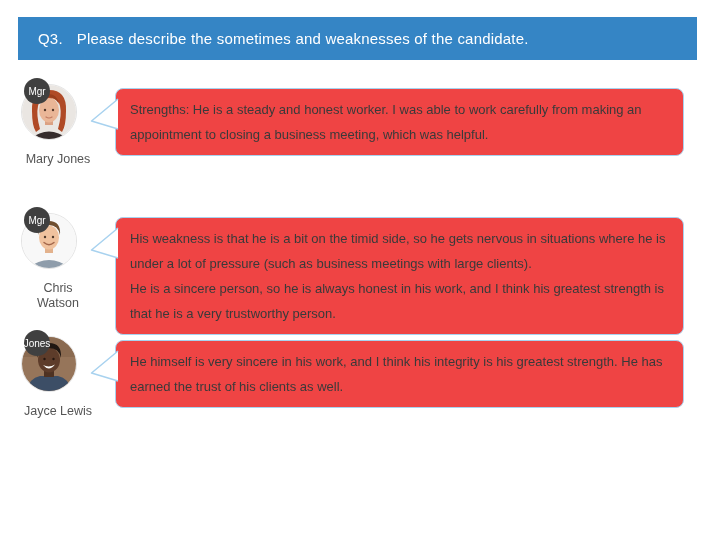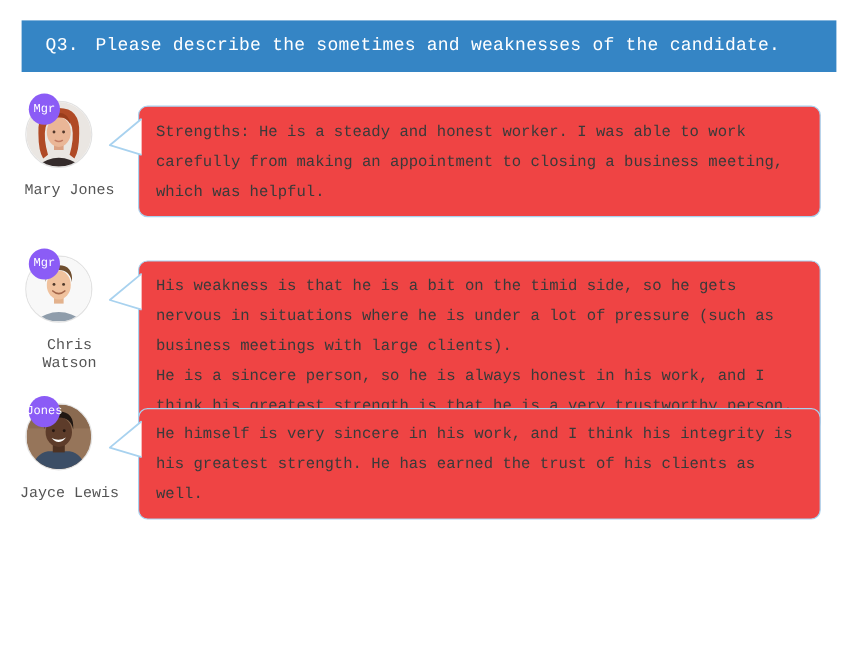--- a/index.html
+++ b/index.html
@@ -1,32 +1,32 @@
 <!DOCTYPE html>
 <html><head>
 <meta charset="utf-8">
 <style>
   html,body{margin:0;padding:0;background:#fff;}
   .canvas{
     position:relative;width:713px;height:549px;background:#ffffff;
-    font-family:Liberation Mono, monospace;overflow:hidden;
+    font-family:Liberation Sans, sans-serif;overflow:hidden;
   }
   .header{
     position:absolute;left:18px;top:17px;width:679px;height:43px;
     background:#3585c5;color:#ffffff;display:flex;align-items:center;
     padding-left:20px;box-sizing:border-box;font-size:15px;letter-spacing:.2px;
   }
   .qnum{margin-right:14px;}
   .row{position:absolute;left:0;width:713px;height:0;}
   .row.r1{top:78px}
   .row.r2{top:207px}
   .row.r3{top:330px}
   .badge{
     position:absolute;left:24px;top:0;width:26px;height:26px;border-radius:50%;
-    background:#8b5cf6;color:#fff;font-size:10px;display:flex;align-items:center;
+    background:#404040;color:#fff;font-size:10px;display:flex;align-items:center;
     justify-content:center;z-index:3;
   }
   .avatar{
     position:absolute;left:21px;top:6px;width:54px;height:54px;border-radius:50%;
     border:1px solid #e2e2e2;overflow:hidden;background:#fff;z-index:2;
   }
   .avatar svg{display:block;}
   .name{
     position:absolute;left:6px;top:74px;width:104px;text-align:center;
     font-size:12.5px;color:#545454;line-height:15px;

